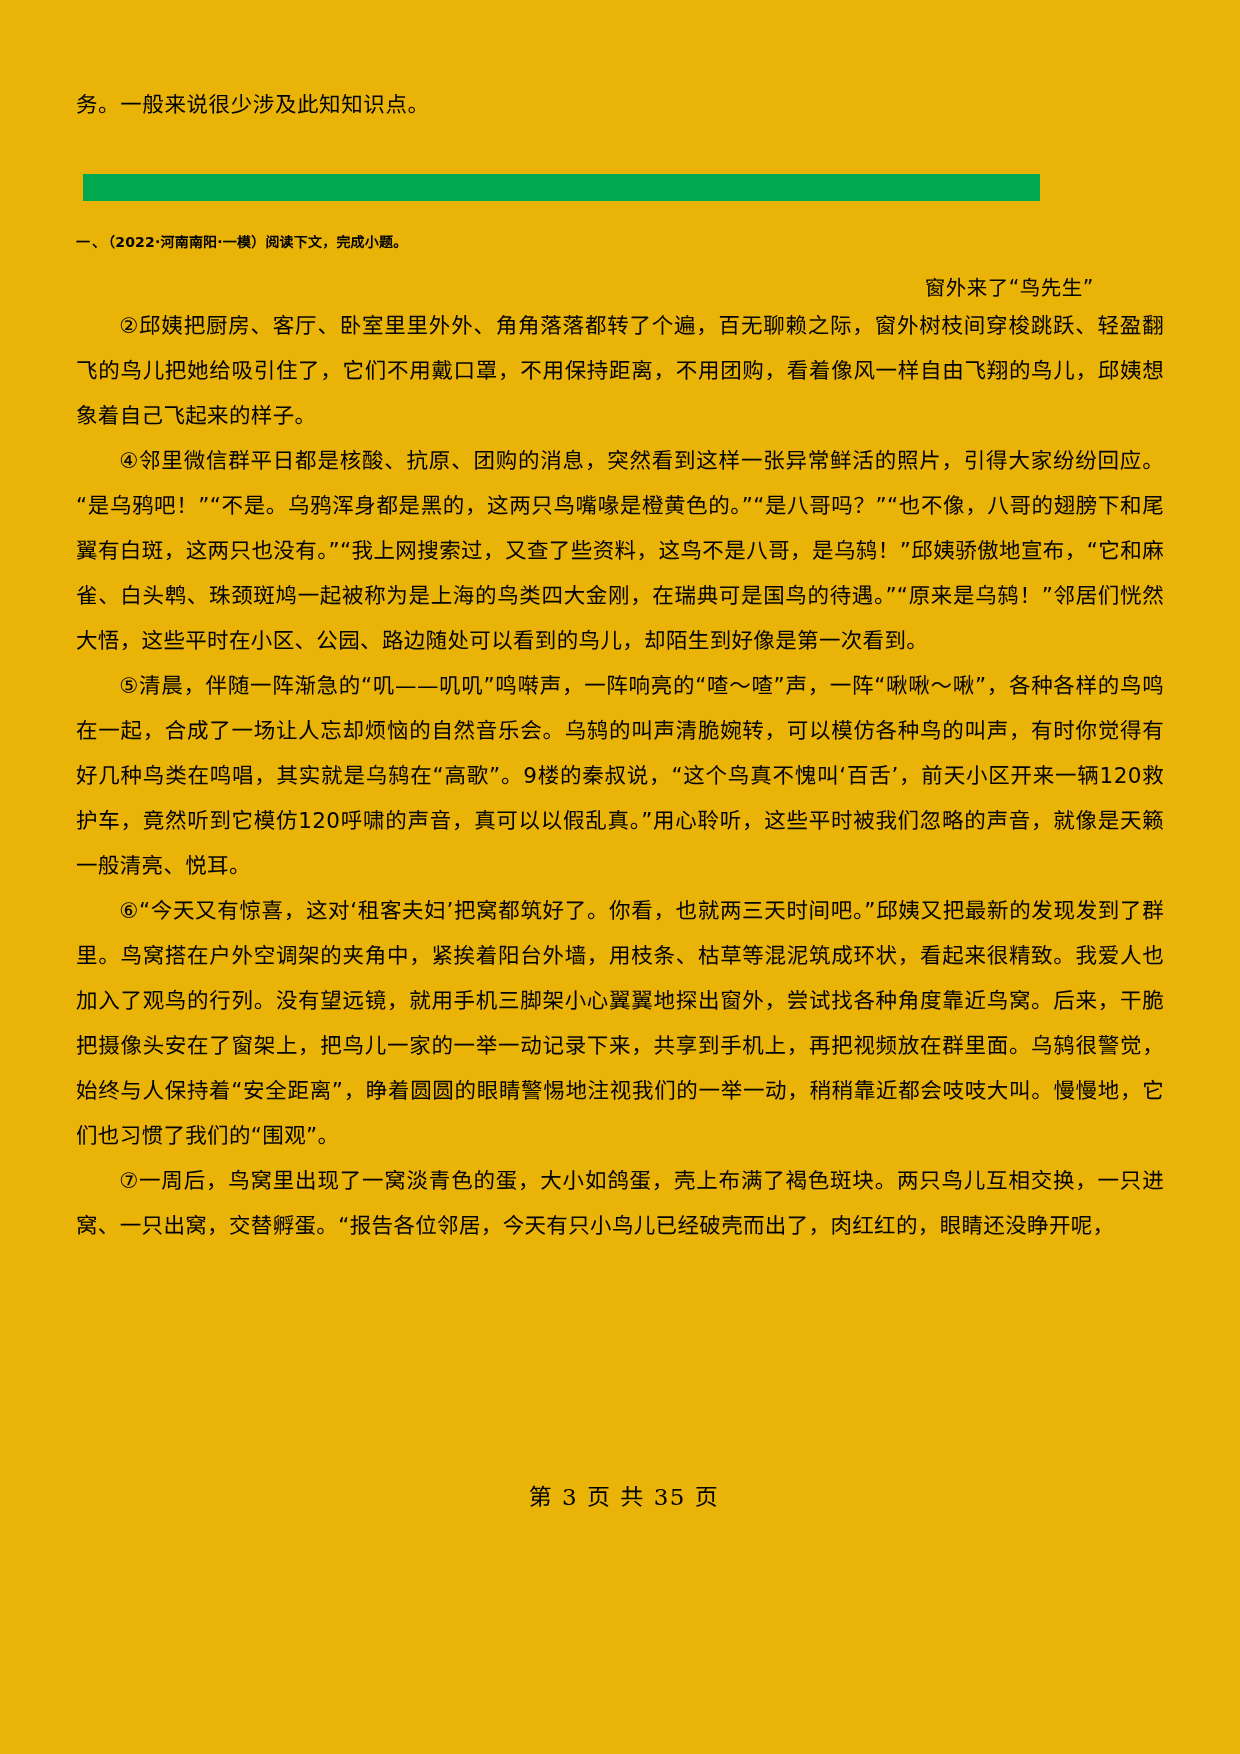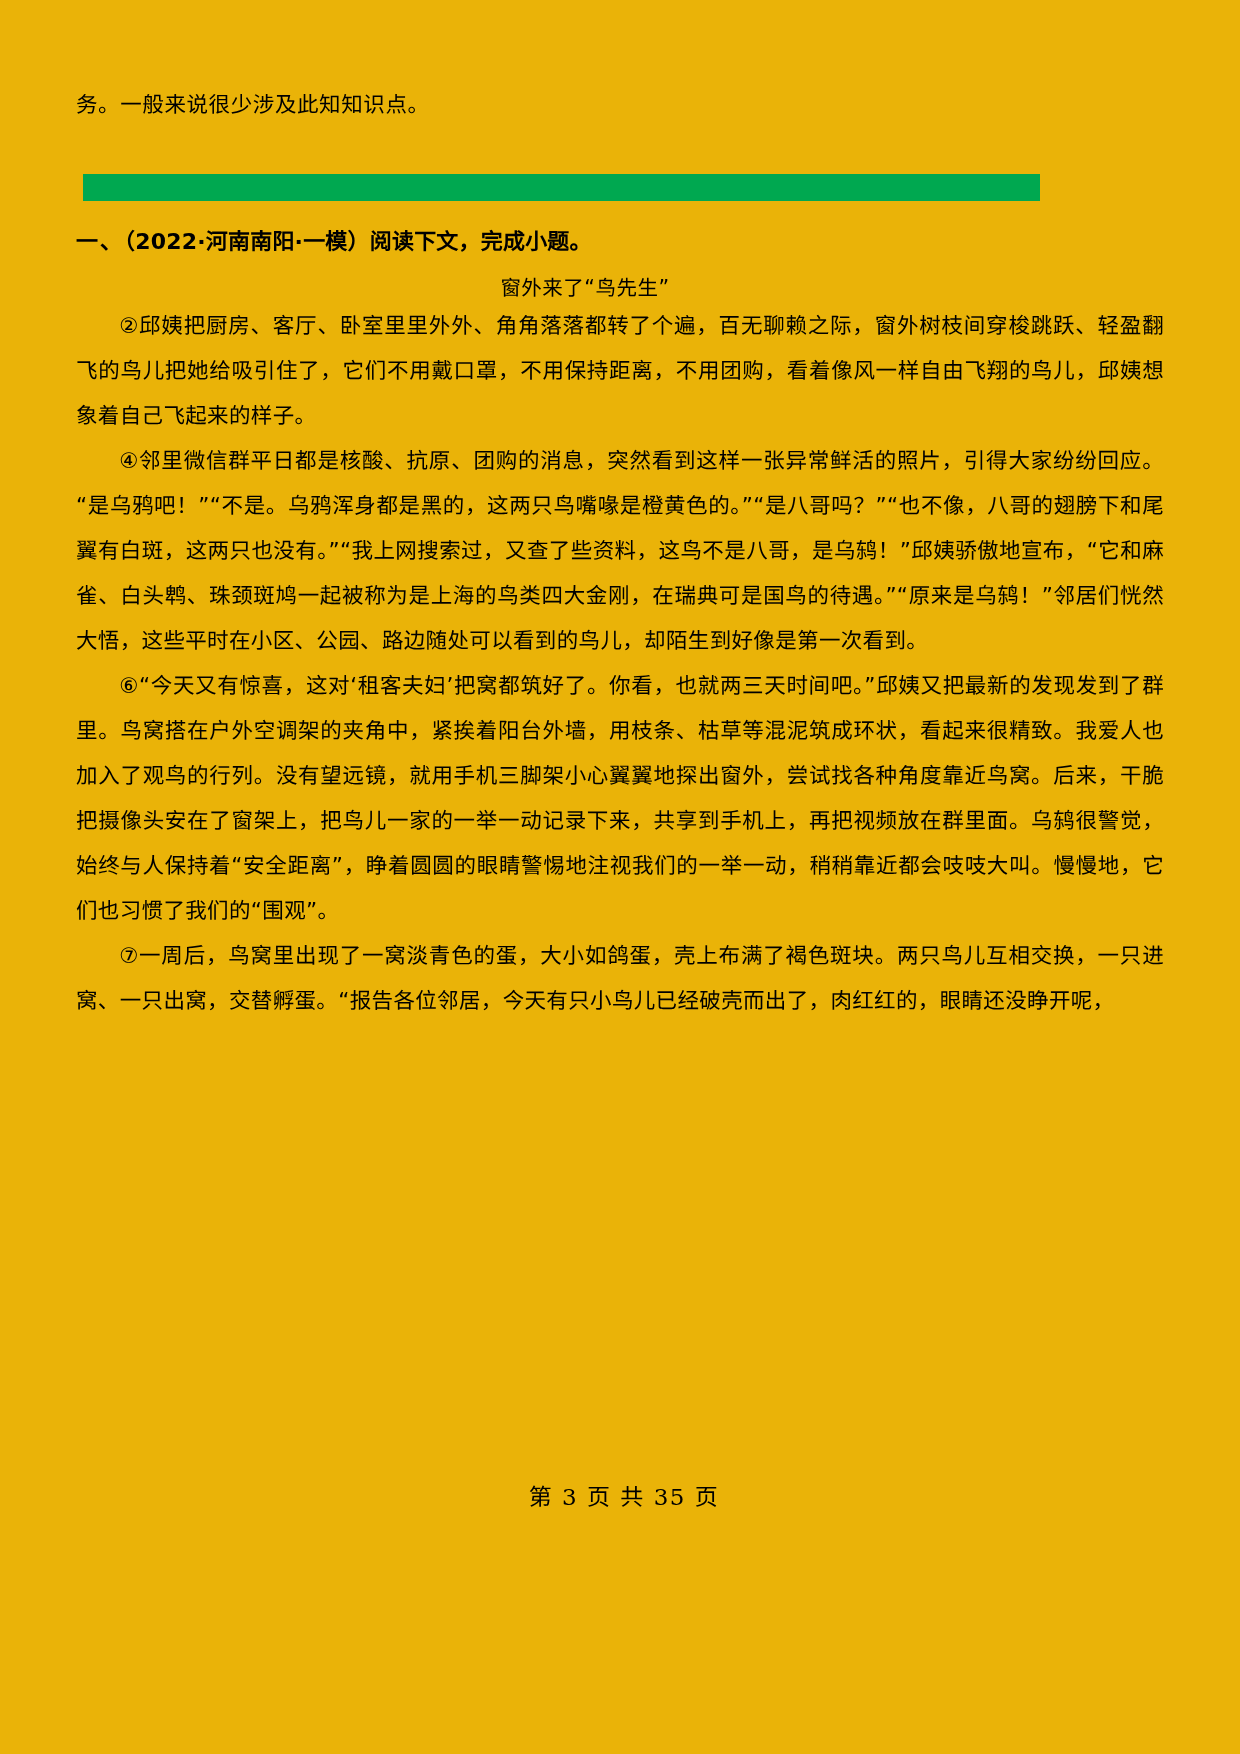--- a/index.html
+++ b/index.html
@@ -42,37 +42,37 @@
     margin-top: 52px;
     margin-left: 7px;
     width: 957px;
     height: 27px;
     background: #00A850;
   }
 
   
   .section-heading {
     margin-top: 26px;
-    font-size: 22px;
+    font-size: 14px;
     font-weight: bold;
     line-height: 30px;
     letter-spacing: 0.2px;
     white-space: nowrap;
   }
   .section-heading .num {
     letter-spacing: 2px;
   }
   .section-heading .src {
     font-weight: bold;
   }
 
   
   .article-title {
     margin-top: 16px;
-    text-align: center;
+    text-align: right;
     font-size: 20.5px;
     line-height: 30px;
     letter-spacing: 0.5px;
     padding-right: 70px;
   }
 
   
   .para {
     font-size: 21.5px;
     line-height: 45px;
@@ -114,20 +114,21 @@
     <div class="green-bar"></div>
 
     <div class="section-heading">
       <span class="num">一、</span><span class="src">（2022·河南南阳·一模）</span><span>阅读下文，完成小题。</span>
     </div>
 
     <div class="article-title">窗外来了“鸟先生”</div>
 
     <p class="para indent">②邱姨把厨房、客厅、卧室里里外外、角角落落都转了个遍，百无聊赖之际，窗外树枝间穿梭跳跃、轻盈翻飞的鸟儿把她给吸引住了，它们不用戴口罩，不用保持距离，不用团购，看着像风一样自由飞翔的鸟儿，邱姨想象着自己飞起来的样子。</p>
     <p class="para indent">④邻里微信群平日都是核酸、抗原、团购的消息，突然看到这样一张异常鲜活的照片，引得大家纷纷回应。“是乌鸦吧！”“不是。乌鸦浑身都是黑的，这两只鸟嘴喙是橙黄色的。”“是八哥吗？”“也不像，八哥的翅膀下和尾翼有白斑，这两只也没有。”“我上网搜索过，又查了些资料，这鸟不是八哥，是乌鸫！”邱姨骄傲地宣布，“它和麻雀、白头鹎、珠颈斑鸠一起被称为是上海的鸟类四大金刚，在瑞典可是国鸟的待遇。”“原来是乌鸫！”邻居们恍然大悟，这些平时在小区、公园、路边随处可以看到的鸟儿，却陌生到好像是第一次看到。</p>
+    <p class="para indent">⑤清晨，伴随一阵渐急的“叽——叽叽”鸣啭声，一阵响亮的“喳～喳”声，一阵“啾啾～啾”，各种各样的鸟鸣在一起，合成了一场让人忘却烦恼的自然音乐会。乌鸫的叫声清脆婉转，可以模仿各种鸟的叫声，有时你觉得有好几种鸟类在鸣唱，其实就是乌鸫在“高歌”。9楼的秦叔说，“这个鸟真不愧叫‘百舌’，前天小区开来一辆120救护车，竟然听到它模仿120呼啸的声音，真可以以假乱真。”用心聆听，这些平时被我们忽略的声音，就像是天籁一般清亮、悦耳。</p>
     <p class="para indent">⑥“今天又有惊喜，这对‘租客夫妇’把窝都筑好了。你看，也就两三天时间吧。”邱姨又把最新的发现发到了群里。鸟窝搭在户外空调架的夹角中，紧挨着阳台外墙，用枝条、枯草等混泥筑成环状，看起来很精致。我爱人也加入了观鸟的行列。没有望远镜，就用手机三脚架小心翼翼地探出窗外，尝试找各种角度靠近鸟窝。后来，干脆把摄像头安在了窗架上，把鸟儿一家的一举一动记录下来，共享到手机上，再把视频放在群里面。乌鸫很警觉，始终与人保持着“安全距离”，睁着圆圆的眼睛警惕地注视我们的一举一动，稍稍靠近都会吱吱大叫。慢慢地，它们也习惯了我们的“围观”。</p>
     <p class="para indent">⑦一周后，鸟窝里出现了一窝淡青色的蛋，大小如鸽蛋，壳上布满了褐色斑块。两只鸟儿互相交换，一只进窝、一只出窝，交替孵蛋。“报告各位邻居，今天有只小鸟儿已经破壳而出了，肉红红的，眼睛还没睁开呢，</p>
 
   </div>
 
   <div class="footer">第 3 页 共 35 页</div>
 
 </div>
 
 </body></html>

